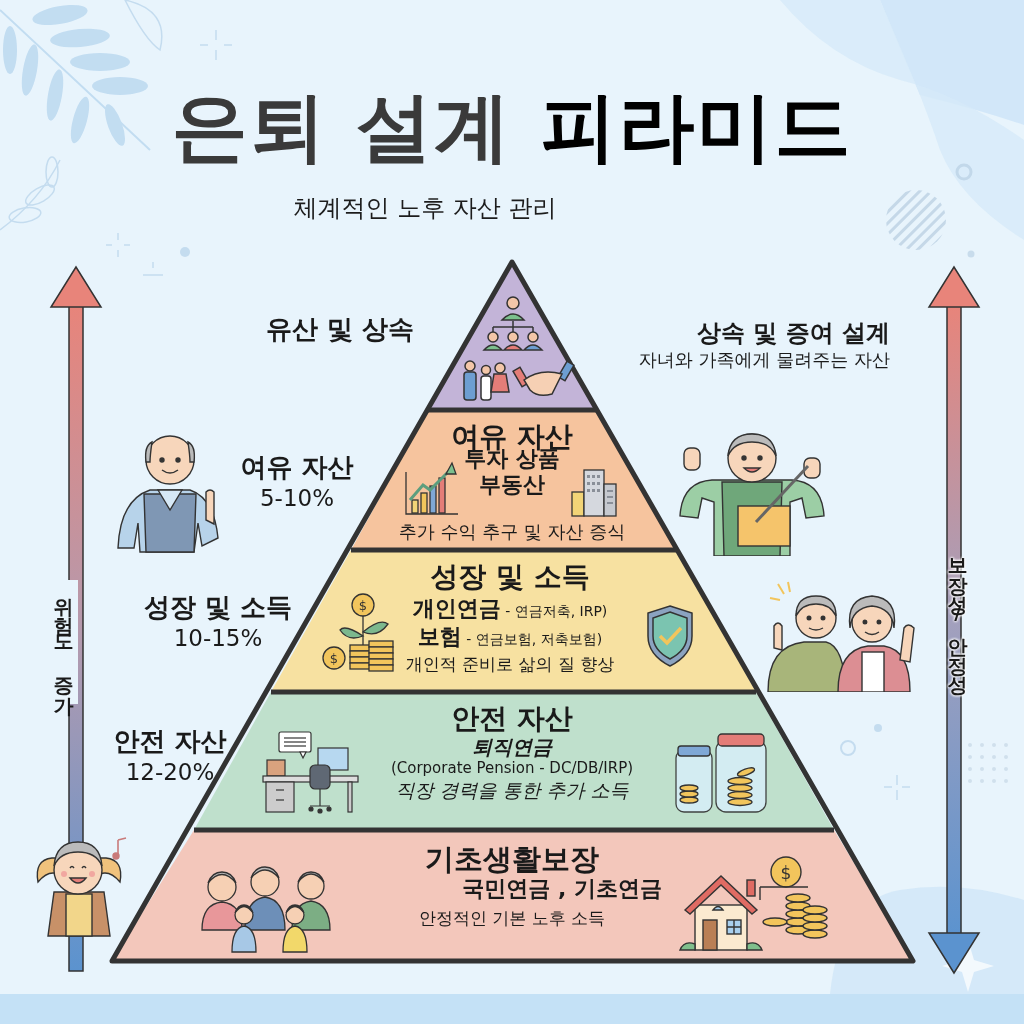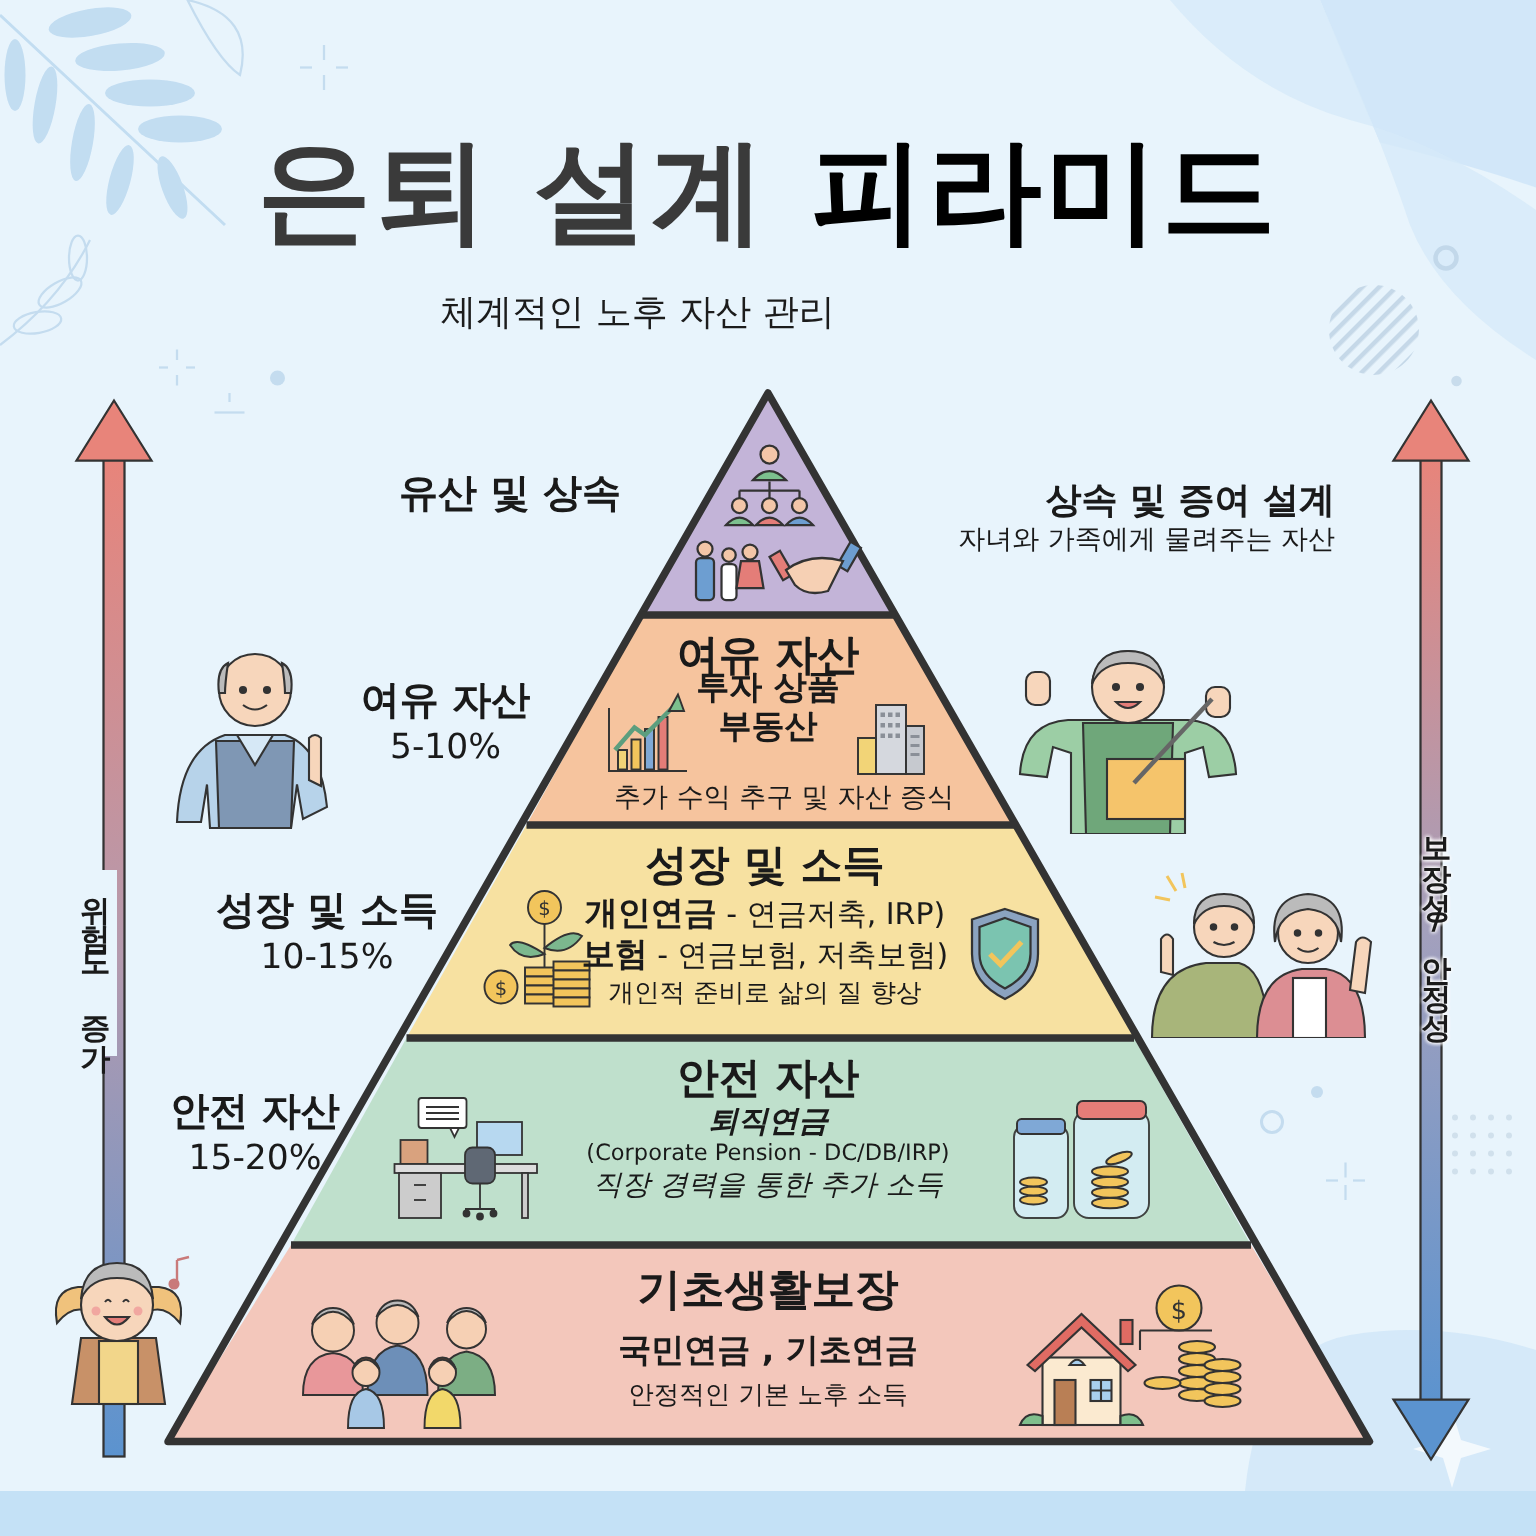--- a/index.html
+++ b/index.html
@@ -22,21 +22,21 @@
   .title .accent { color: #000000; }
   .subtitle {
     position: absolute; left: 0; width: 850px; top: 186px;
     text-align: center; font-size: 24px; color: #1c1c1c; line-height: 44px;
   }
 
   .tier-text { position: absolute; text-align: center; color: #1a1a1a; }
   .t-head { font-weight: bold; font-size: 28px; line-height: 34px; }
   .t-line { font-size: 19px; line-height: 24px; }
   .t-line-b { font-weight: bold; font-size: 22px; line-height: 26px; }
-  .t-small { font-size: 20px; font-weight: normal; }
+  .t-small { font-size: 14px; font-weight: normal; }
 
   .side-label { position: absolute; text-align: center; color: #1a1a1a; }
   .side-head { font-weight: bold; font-size: 26px; line-height: 34px; }
   .side-pct { font-size: 23px; line-height: 28px; }
 
   .vert-label {
     position: absolute; writing-mode: vertical-rl; text-orientation: upright;
     font-weight: bold; font-size: 20px; color: #1a1a1a; letter-spacing: -1px;
     background: #e8f4fc; padding: 3px 0;
   }
@@ -321,21 +321,21 @@
   </g>
 </svg>
 
 <div class="tier-text" style="left:400px;top:420px;width:224px;">
   <div class="t-head">여유 자산</div>
 </div>
 <div class="tier-text" style="left:452px;top:446px;width:120px;">
   <div class="t-line-b">투자 상품</div>
   <div class="t-line-b">부동산</div>
 </div>
-<div class="tier-text" style="left:352px;top:520px;width:284px;text-align:right;">
+<div class="tier-text" style="left:370px;top:520px;width:284px;">
   <div class="t-line" style="font-size:18px">추가 수익 추구 및 자산 증식</div>
 </div>
 
 <div class="tier-text" style="left:360px;top:560px;width:300px;">
   <div class="t-head">성장 및 소득</div>
   <div class="t-line-b" style="margin-top:2px;">
     <span>개인연금</span><span class="t-small"> - 연금저축, IRP)</span>
   </div>
   <div class="t-line-b">
     <span>보험</span><span class="t-small"> - 연금보험, 저축보험)</span>
@@ -345,38 +345,38 @@
 
 <div class="tier-text" style="left:352px;top:702px;width:320px;">
   <div class="t-head">안전 자산</div>
   <div class="t-line-b" style="font-size:20px;line-height:22px;font-style:italic;">퇴직연금</div>
   <div class="t-line" style="font-size:15px;line-height:20px;">(Corporate Pension - DC/DB/IRP)</div>
   <div class="t-line" style="font-size:19px;font-style:italic;">직장 경력을 통한 추가 소득</div>
 </div>
 
 <div class="tier-text" style="left:362px;top:842px;width:300px;">
   <div class="t-head" style="font-size:29px;">기초생활보장</div>
-  <div class="t-line-b" style="margin-top:12px;">국민연금 , 기초연금</div>
+  <div class="t-line-b" style="margin-top:0;text-align:right;">국민연금 , 기초연금</div>
   <div class="t-line" style="font-size:17px;margin-top:4px;">안정적인 기본 노후 소득</div>
 </div>
 
 <div class="side-label" style="left:240px;top:312px;width:200px;">
   <div class="side-head">유산 및 상속</div>
 </div>
 <div class="side-label" style="left:212px;top:450px;width:170px;">
   <div class="side-head">여유 자산</div>
   <div class="side-pct">5-10%</div>
 </div>
 <div class="side-label" style="left:118px;top:590px;width:200px;">
   <div class="side-head">성장 및 소득</div>
   <div class="side-pct">10-15%</div>
 </div>
 <div class="side-label" style="left:80px;top:724px;width:180px;">
   <div class="side-head">안전 자산</div>
-  <div class="side-pct">15-20%</div>
+  <div class="side-pct">12-20%</div>
 </div>
 
 <div class="side-label" style="left:600px;top:318px;width:290px;text-align:right;">
   <div class="side-head" style="font-size:24px;line-height:30px;">상속 및 증여 설계</div>
   <div class="t-line" style="font-size:18px;">자녀와 가족에게 물려주는 자산</div>
 </div>
 
 <svg class="abs" style="left:110px;top:428px" width="120" height="126" viewBox="0 0 120 126">
   <g stroke="#333" stroke-width="1.4">
     <path d="M8 120 Q10 72 40 62 L80 62 Q104 70 108 110 L92 118 L88 95 L84 124 L30 124 L28 95 L24 120 Z" fill="#b7d3ea"></path>

